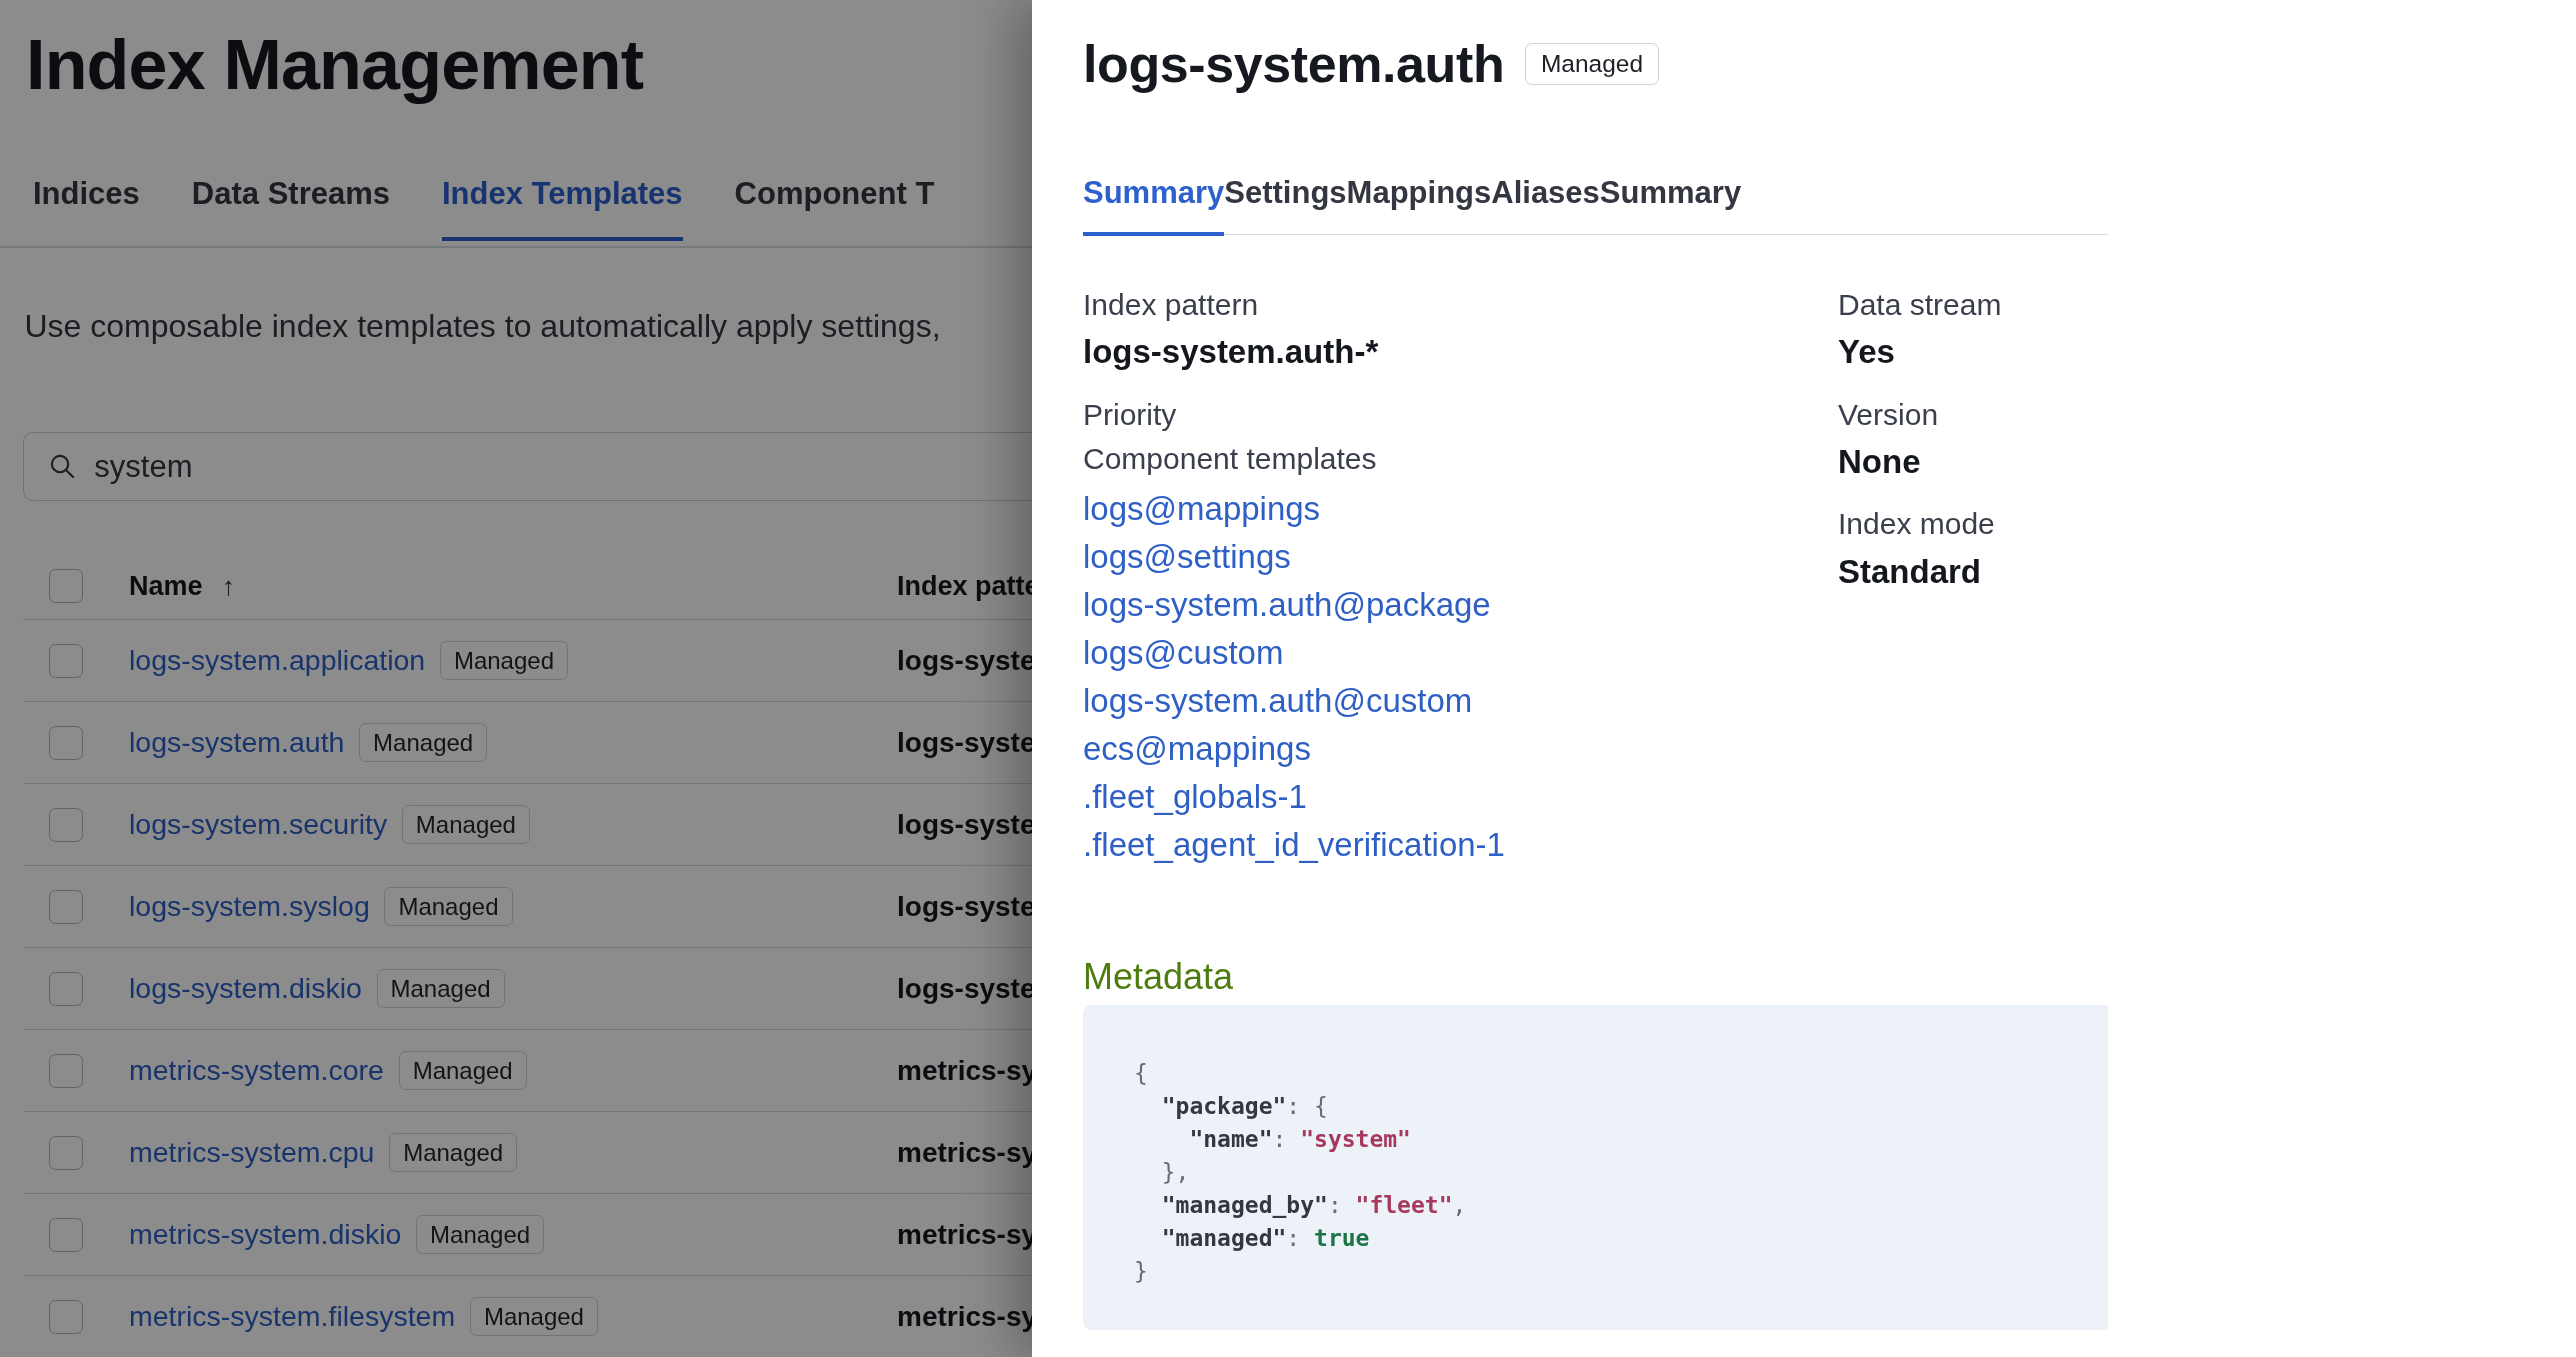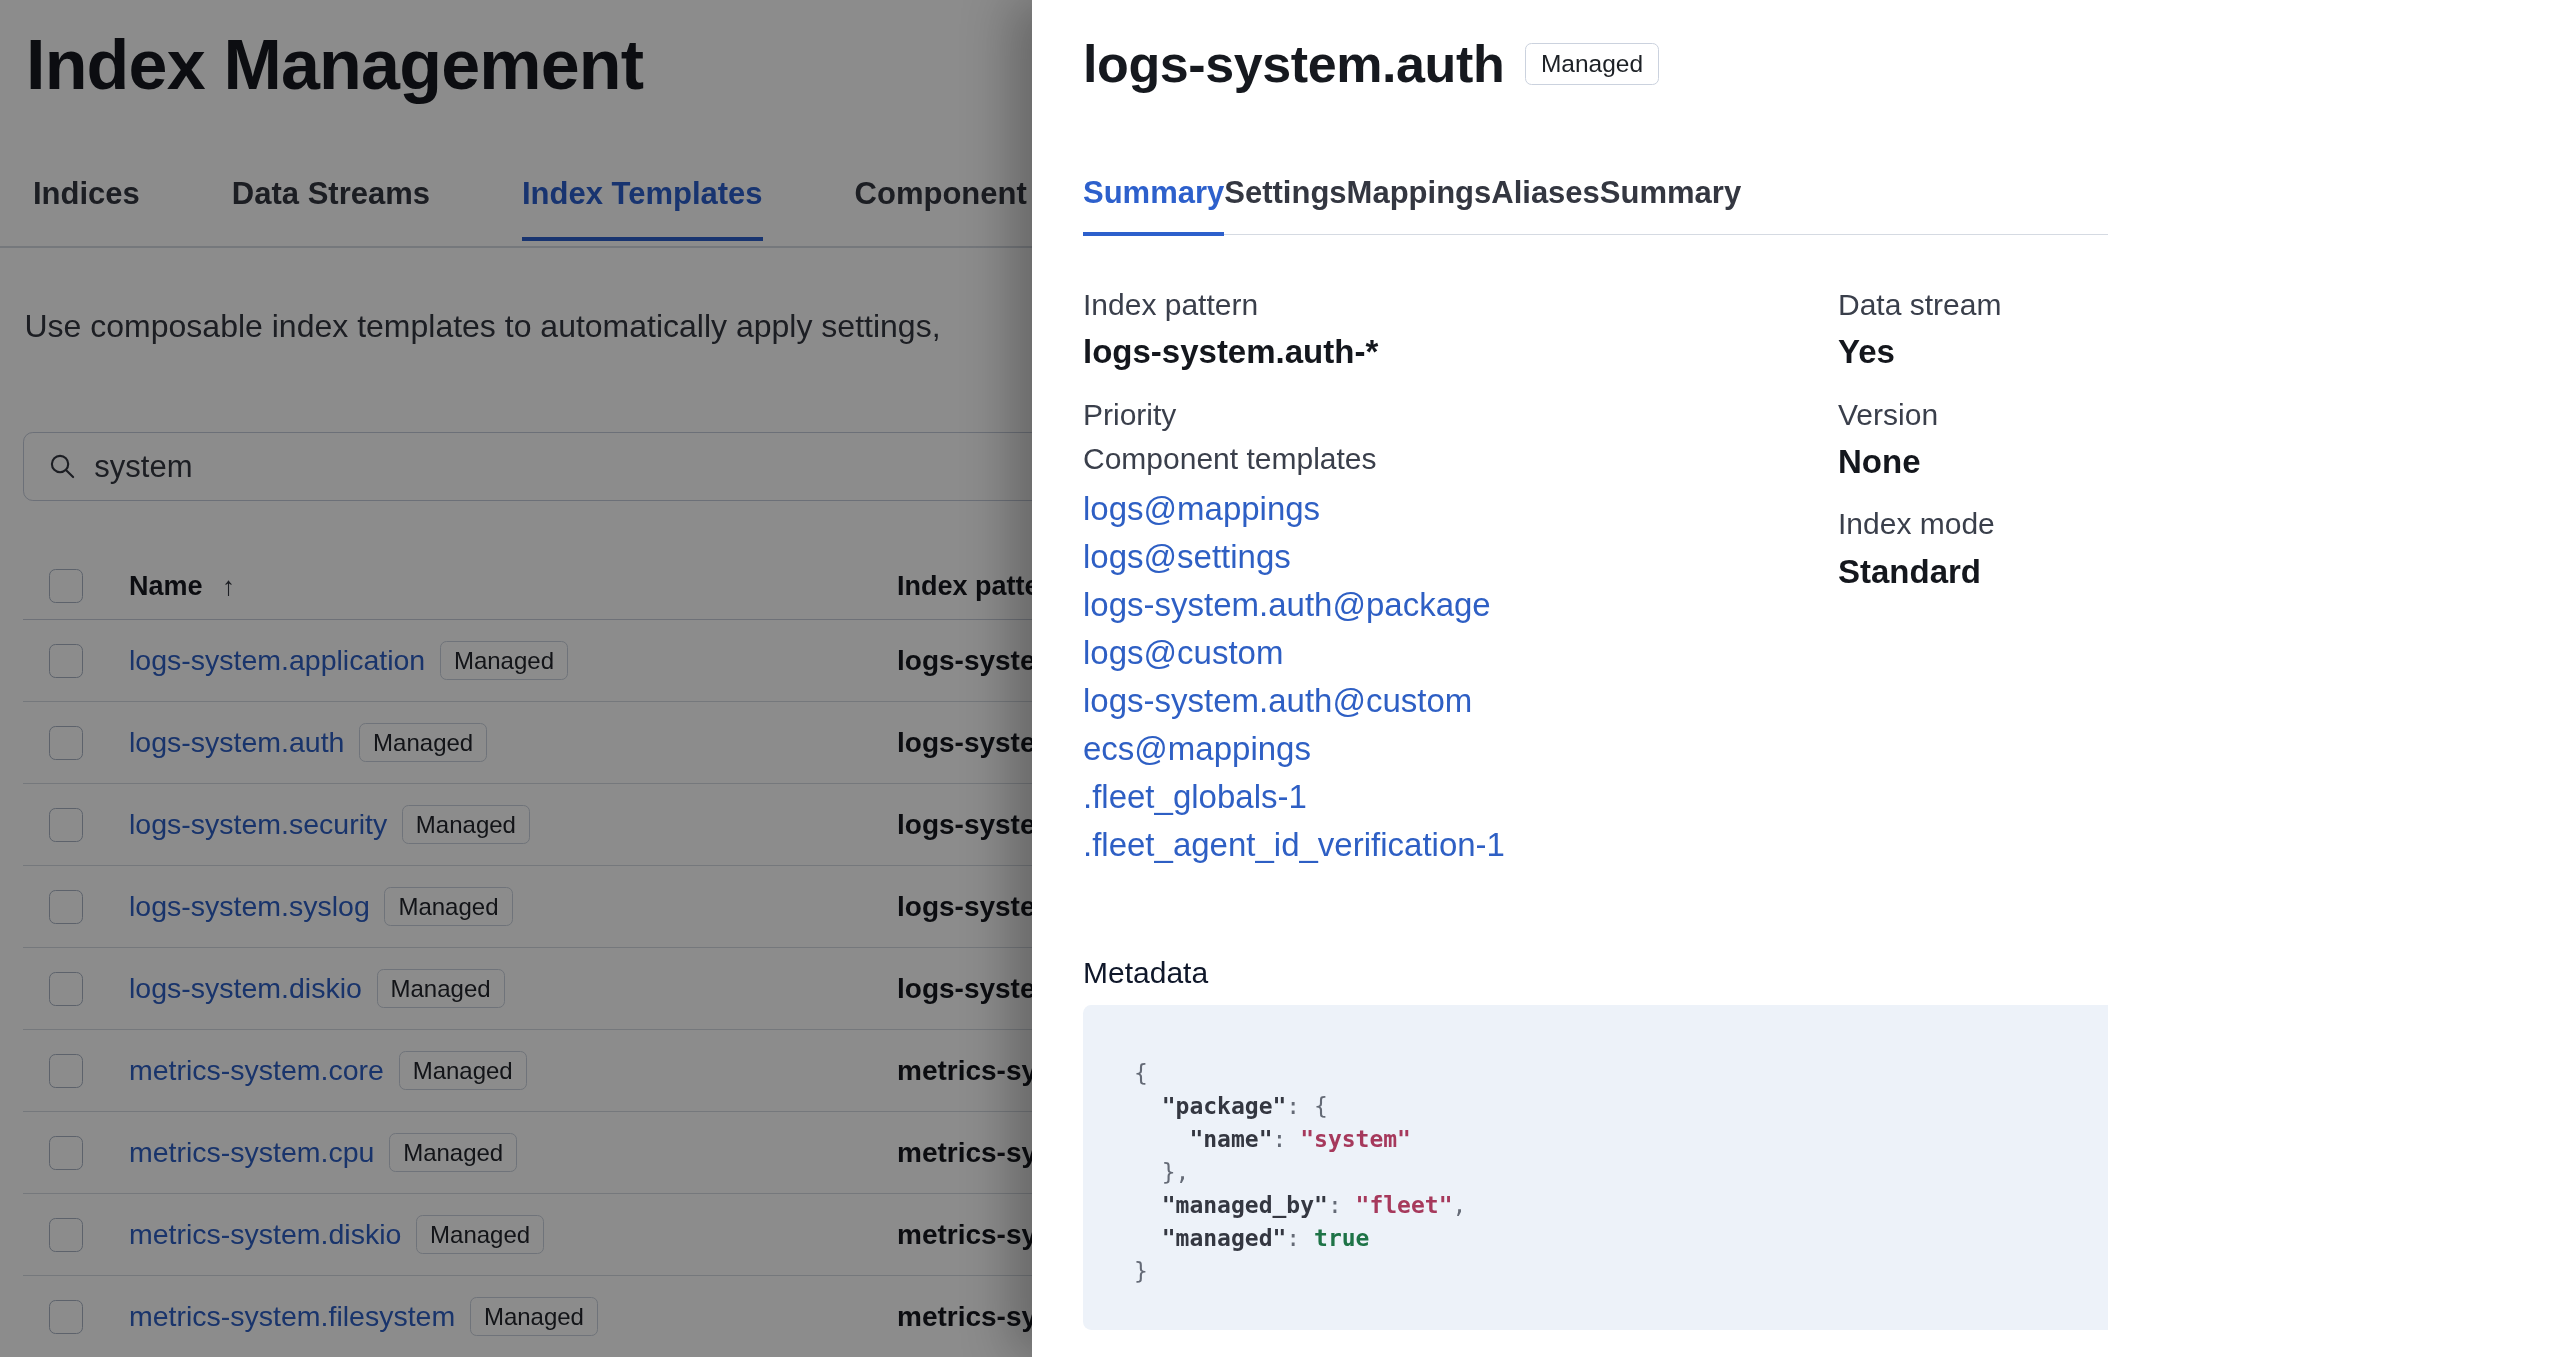--- a/index.html
+++ b/index.html
@@ -9,21 +9,21 @@
   }
   *{box-sizing:border-box;margin:0;padding:0;}
   html,body{width:2576px;height:1357px;}
   body{font-family:"Liberation Sans",sans-serif;background:#fff;}
   .screen{position:relative;width:2108px;height:1357px;overflow:hidden;background:#fff;}
 
   
   .page{position:absolute;inset:0;background:#fff;}
   .page-title{position:absolute;left:26px;top:24.5px;font-size:70px;font-weight:700;
     letter-spacing:-0.8px;color:var(--text-strong);}
-  .page-tabs{position:absolute;left:33px;top:176px;display:flex;gap:92px;}
+  .page-tabs{position:absolute;left:33px;top:176px;display:flex;gap:52px;}
   .page-tab{font-size:31px;font-weight:700;color:var(--text);padding-bottom:24.5px;
     border-bottom:4.9px solid transparent;cursor:pointer;white-space:nowrap;}
   .page-tab.active{color:var(--accent);border-bottom-color:var(--accent);}
   .tabs-rule{position:absolute;left:0;right:0;top:246px;height:1.6px;background:var(--border-light);}
   .page-desc{position:absolute;left:24.5px;top:308px;font-size:32px;color:var(--text);white-space:nowrap;}
   .search{position:absolute;left:23px;top:432px;width:2333px;height:69px;background:#fff;
     border:1.6px solid #C5CCDA;border-radius:9.8px;display:flex;align-items:center;padding-left:23px;gap:16.3px;}
   .search-text{font-size:31px;color:var(--text);}
   .table{position:absolute;left:23px;top:553px;width:2553px;}
   .thead{position:relative;height:67px;display:flex;align-items:center;border-bottom:1.6px solid var(--border-mid);}
@@ -54,21 +54,21 @@
     border-bottom:1.6px solid var(--border-light);}
   .fly-tab{font-size:31px;font-weight:600;color:var(--text);padding-bottom:21px;
     border-bottom:4.9px solid transparent;margin-bottom:-1.6px;cursor:pointer;white-space:nowrap;}
   .fly-tab.active{color:var(--accent);border-bottom-color:var(--accent);}
   .fly-grid{position:absolute;left:51px;top:287px;right:39px;display:grid;
     grid-template-columns:755px auto;align-items:start;}
   .dl-label{font-size:30px;color:#3A3F4B;line-height:36px;margin-bottom:8.2px;}
   .dl-value{font-size:33px;font-weight:700;color:#14171D;line-height:41px;margin-bottom:24.5px;}
   .dl-link{display:block;font-size:33px;color:var(--link);line-height:48px;cursor:pointer;
     text-decoration:none;white-space:nowrap;}
-  .meta-label{position:absolute;left:51px;top:956px;font-size:30px;color:#0f172a;}
+  .meta-label{position:absolute;left:51px;top:956px;font-size:36px;color:#4d7c0f;}
   .codeblock{position:absolute;left:51px;top:1005px;width:1460px;height:325px;background:var(--code-bg);
     border-radius:8.2px;padding:52px 33px 0 51px;overflow:hidden;}
   .code-line{font-family:"DejaVu Sans Mono",monospace;font-size:23px;line-height:33px;white-space:pre;}
   .tok-k{color:var(--text);font-weight:700;}
   .tok-s{color:#A6395C;font-weight:700;}
   .tok-b{color:#1E7347;font-weight:700;}
   .tok-p{color:#646A76;}
   svg{display:block;}
 </style>
 </head>

